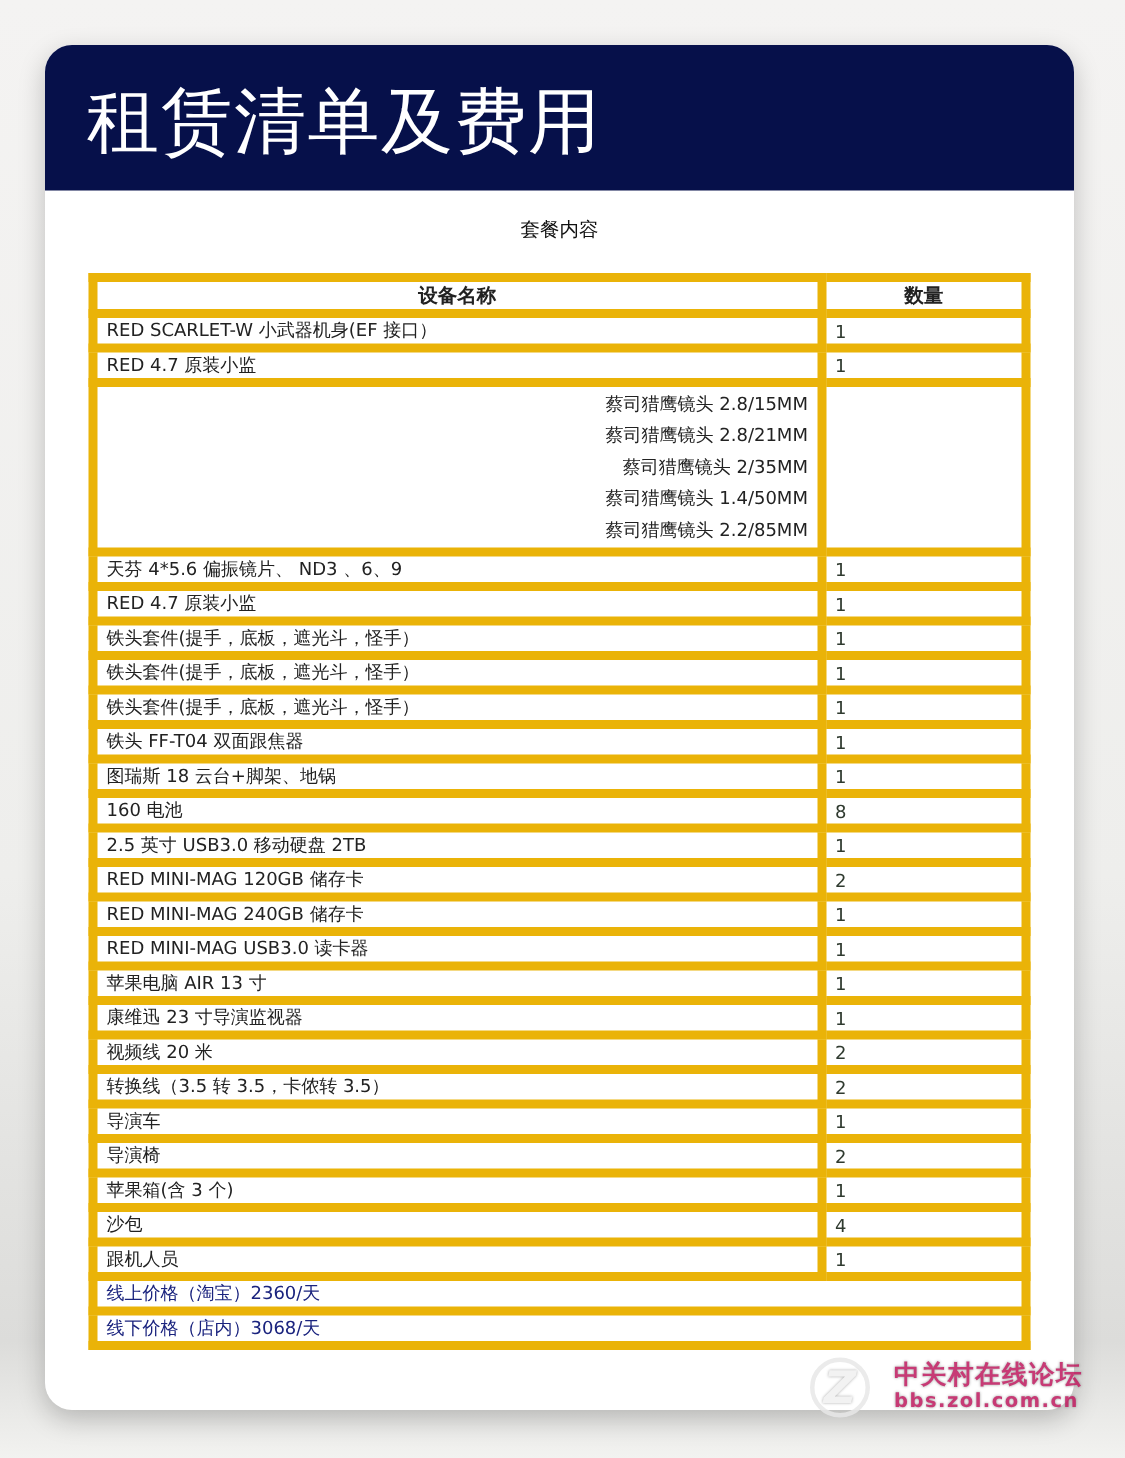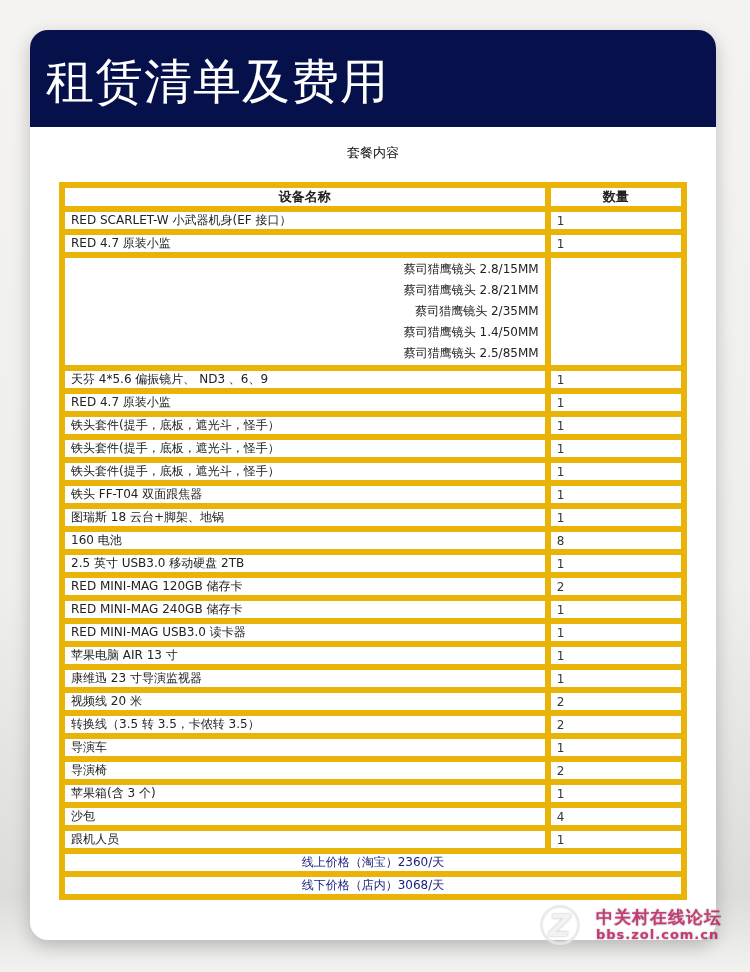--- a/index.html
+++ b/index.html
@@ -14,21 +14,21 @@
       left: 30px; top: 30px;
       width: 686px; height: 910px;
       background: #ffffff;
       border-radius: 18px;
       overflow: hidden;
       box-shadow: 0 6px 18px rgba(0,0,0,0.22);
     }
     .header {
       height: 97px;
       background: #06104a;
-      padding-left: 16px;
+      padding-left: 28px;
       display: flex;
       align-items: center;
     }
     .header h1 {
       color: #ffffff;
       font-family: "DejaVu Sans", sans-serif;
       font-weight: normal;
       font-size: 48px;
       letter-spacing: 1px;
       line-height: 1;
@@ -62,21 +62,20 @@
       font-weight: bold;
       text-align: center;
       height: 22px;
     }
     col.name { width: 490px; }
     col.qty { width: 138px; }
     td.qty { color: #2f3a2f; }
     td.multi { padding-top: 1px; padding-bottom: 1px; }
     .line { height: 21px; line-height: 21px; text-align: right; }
     td.price {
-      text-align: center;
       color: #1a237e;
       margin-top: 39px;
     }
     .watermark {
       position: absolute;
       left: 540px; top: 905px;
       display: flex; align-items: center;
       opacity: 0.85;
     }
     .wm-logo {
@@ -122,21 +121,21 @@
         <tr>
           <td>RED 4.7 原装小监</td>
           <td class="qty">1</td>
         </tr>
         <tr>
           <td class="multi">
             <div class="line">蔡司猎鹰镜头 2.8/15MM</div>
             <div class="line">蔡司猎鹰镜头 2.8/21MM</div>
             <div class="line">蔡司猎鹰镜头 2/35MM</div>
             <div class="line">蔡司猎鹰镜头 1.4/50MM</div>
-            <div class="line">蔡司猎鹰镜头 2.5/85MM</div>
+            <div class="line">蔡司猎鹰镜头 2.2/85MM</div>
           </td>
           <td class="qty"></td>
         </tr>
         <tr>
           <td>天芬  4*5.6  偏振镜片、  ND3  、6、9</td>
           <td class="qty">1</td>
         </tr>
         <tr>
           <td>RED 4.7 原装小监</td>
           <td class="qty">1</td>

